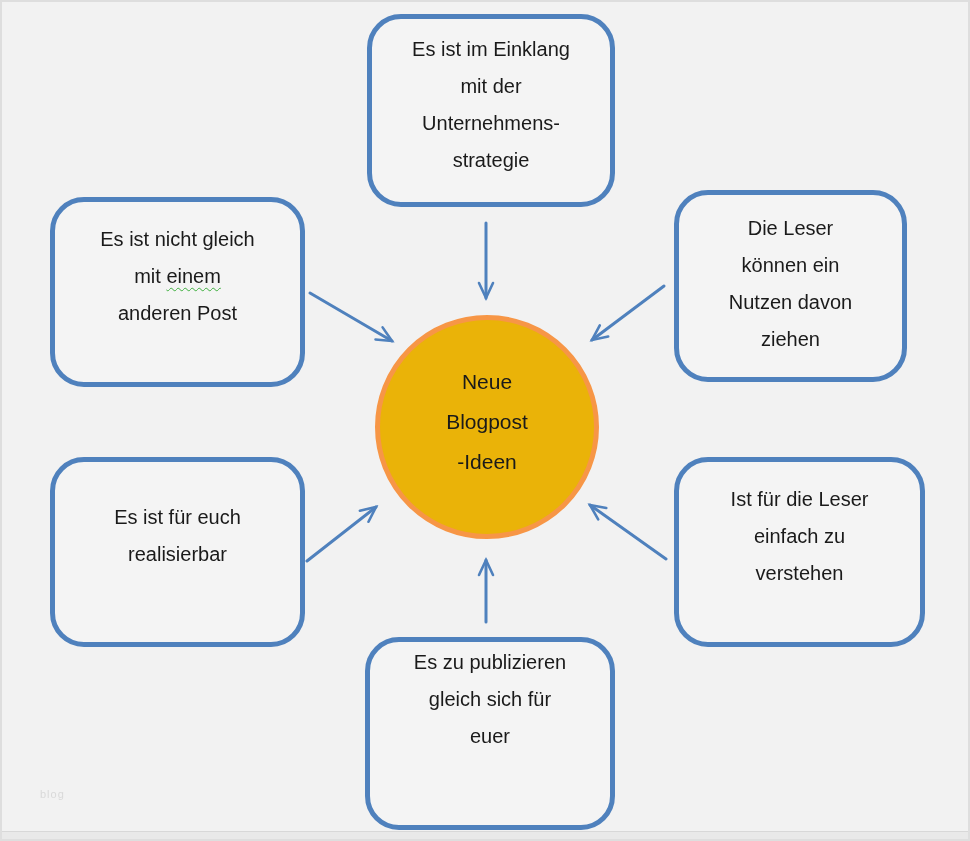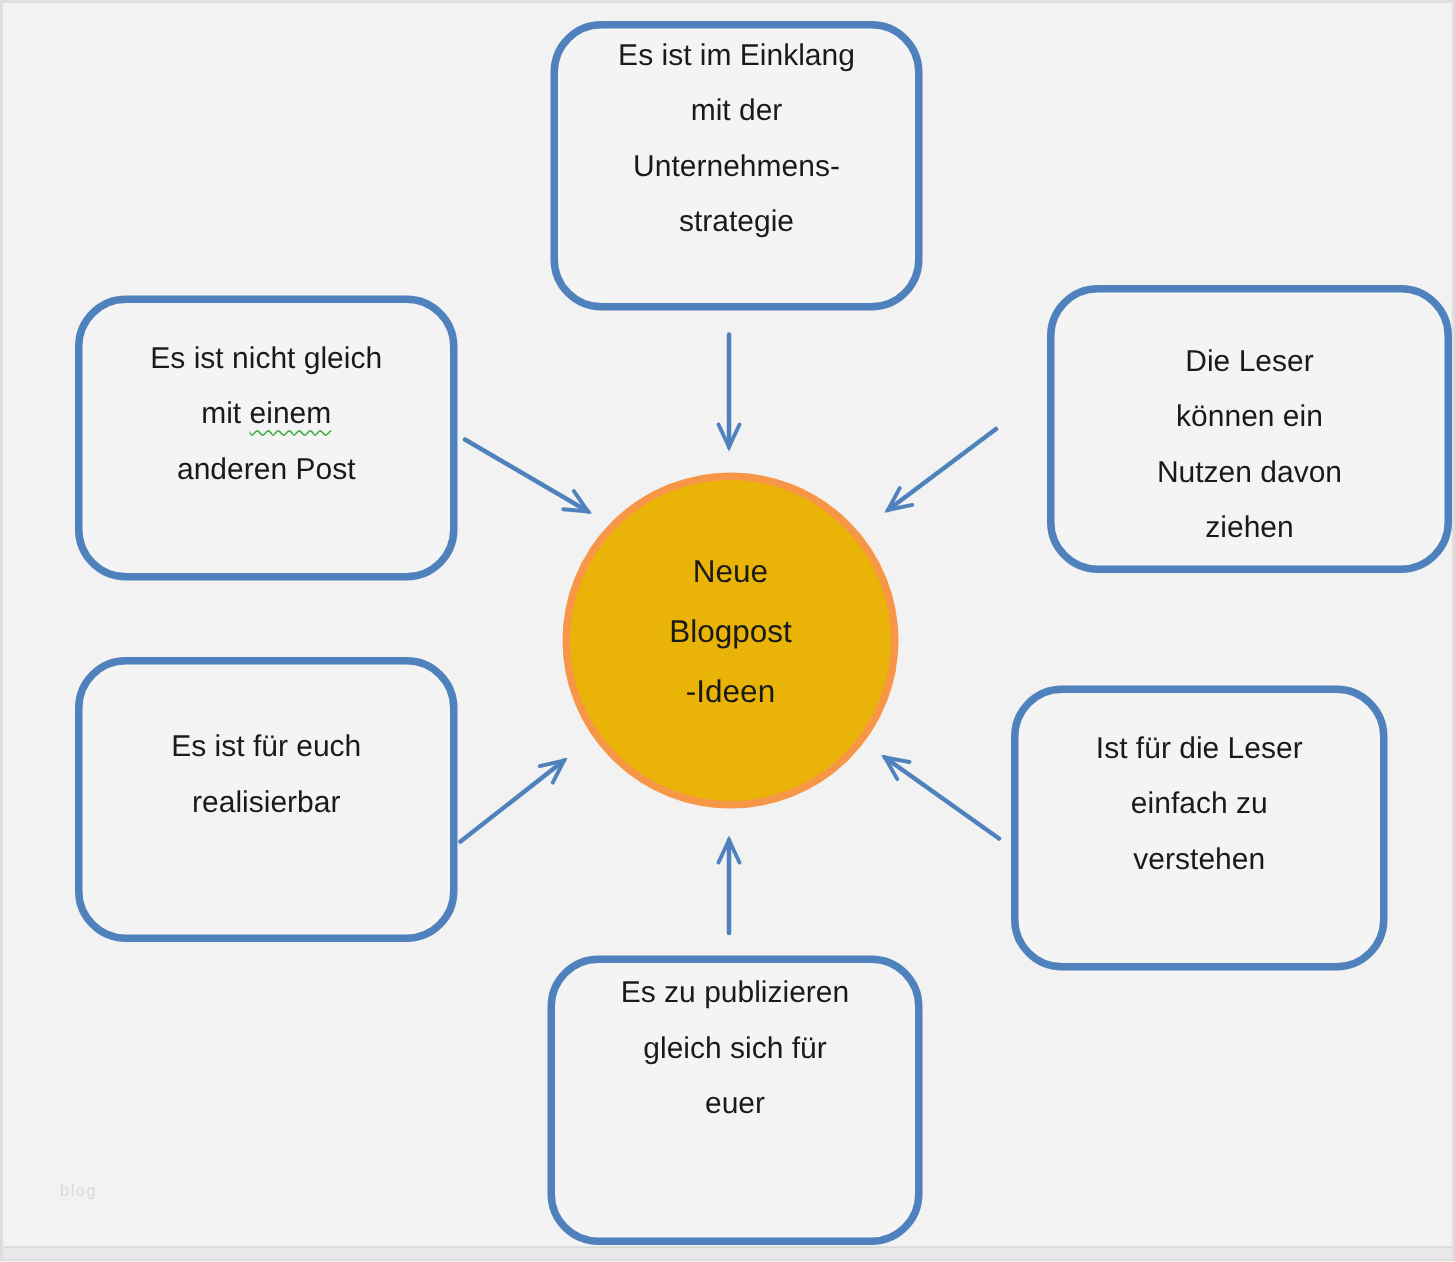--- a/index.html
+++ b/index.html
@@ -91,41 +91,41 @@
     <line x1="664" y1="557" x2="588" y2="503" marker-end="url(#ah)"></line>
     <line x1="484" y1="620" x2="484" y2="558" marker-end="url(#ah)"></line>
   </svg>
 
   <div class="hub">
     <div class="line">Neue</div>
     <div class="line">Blogpost</div>
     <div class="line">-Ideen</div>
   </div>
 
-  <div class="node" style="left:365px; top:12px; width:248px; height:193px; ">
+  <div class="node" style="left:365px; top:12px; width:248px; height:193px; padding-top:12px;">
     <div class="line">Es ist im Einklang</div>
     <div class="line">mit der</div>
     <div class="line">Unternehmens-</div>
     <div class="line">strategie</div>
   </div>
 
   <div class="node" style="left:48px; top:195px; width:255px; height:190px; padding-top:19px;">
     <div class="line">Es ist nicht gleich</div>
     <div class="line"><span>mit</span> <span class="squiggle">einem</span></div>
     <div class="line">anderen Post</div>
   </div>
 
-  <div class="node" style="left:672px; top:188px; width:270px; height:192px; padding-top:28px;margin-left:24px;">
+  <div class="node" style="left:672px; top:188px; width:233px; height:192px; padding-top:15px;">
     <div class="line">Die Leser</div>
     <div class="line">können ein</div>
     <div class="line">Nutzen davon</div>
     <div class="line">ziehen</div>
   </div>
 
-  <div class="node" style="left:48px; top:436px; width:255px; height:190px; padding-top:37px;">
+  <div class="node" style="left:48px; top:455px; width:255px; height:190px; padding-top:37px;">
     <div class="line">Es ist für euch</div>
     <div class="line">realisierbar</div>
   </div>
 
   <div class="node" style="left:672px; top:455px; width:251px; height:190px; padding-top:19px;">
     <div class="line">Ist für die Leser</div>
     <div class="line">einfach zu</div>
     <div class="line">verstehen</div>
   </div>
 

